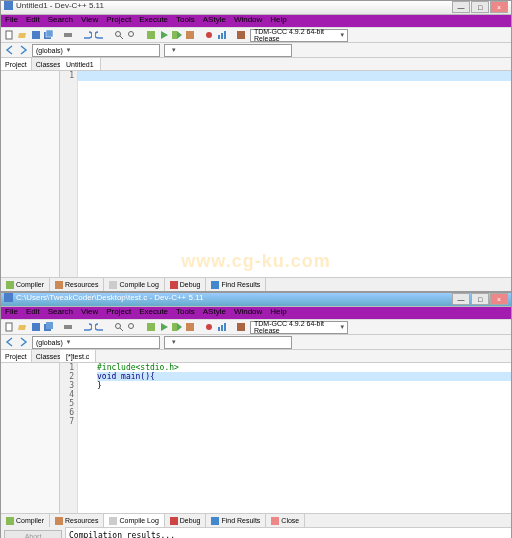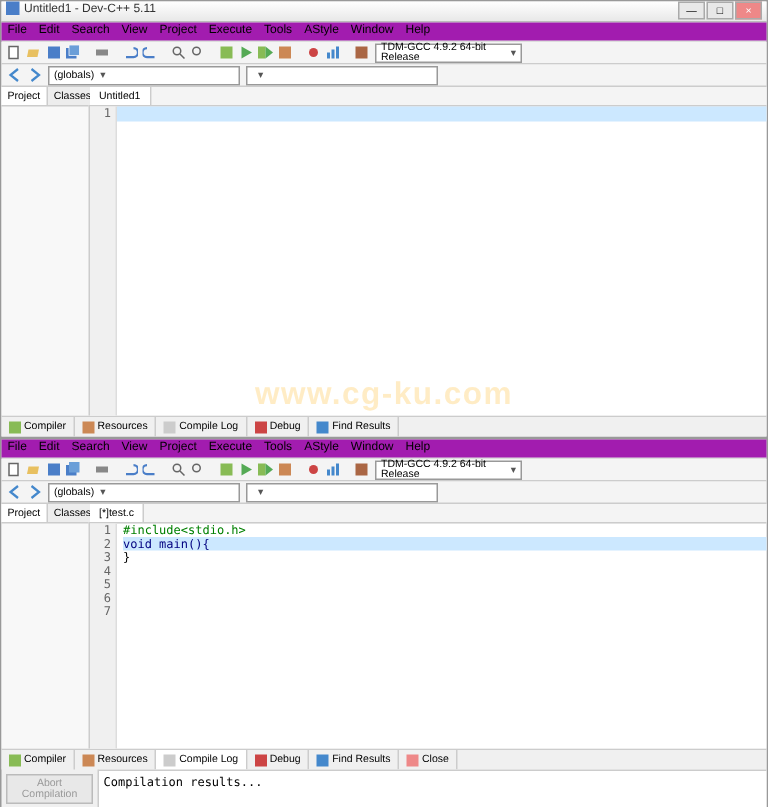--- a/index.html
+++ b/index.html
@@ -21,29 +21,29 @@
 .sidepane{width:58px;background:#f8f8f8;border-right:1px solid #ccc}
 .tabs{display:flex;height:12px;border-bottom:1px solid #ccc}
 .tab{padding:0 4px;font-size:7px;display:flex;align-items:center;border-right:1px solid #ccc;background:#ededed}
 .tab.active{background:#fff}
 .main{display:flex}
 .editor{flex:1;background:#fff}
 .doctabs{height:12px;display:flex;border-bottom:1px solid #ccc;background:#f4f4f4}
 .doctab{padding:0 6px;font-size:7px;display:flex;align-items:center;background:#fff;border-right:1px solid #ccc}
 .gutter{width:14px;background:#f0f0f0;text-align:right;padding-right:3px;color:#666;font-family:Consolas,monospace;font-size:8px;border-right:1px solid #ddd}
 .code{display:flex}
-.codebody{flex:1;font-family:Consolas,monospace;font-size:8px;padding-left:4px}
+.codebody{flex:1;font-family:Consolas,monospace;font-size:8px;padding-left:19px}
 .currentline{background:#cce8ff}
 .pp{color:#008000}
 .kw{color:#000080;font-weight:normal}
 .bottabs{display:flex;height:13px;background:#f0f0f0;border-top:1px solid #ccc}
 .bottabs .bt{padding:0 5px;font-size:7px;display:flex;align-items:center;border-right:1px solid #ccc}
 .bottabs .bt.active{background:#fff}
 .bico{width:8px;height:8px;margin-right:2px}
-.watermark{position:absolute;left:50%;transform:translateX(-50%);font-size:21px;color:rgba(255,220,150,0.55);font-weight:bold;letter-spacing:1px;pointer-events:none}
+.watermark{position:absolute;left:50%;transform:translateX(-50%);font-size:18px;color:rgba(255,220,150,0.55);font-weight:bold;letter-spacing:1px;pointer-events:none}
 .logpane{background:#fff;font-family:Consolas,monospace;font-size:8px;padding:3px;border-top:1px solid #ccc}
 .logside{width:58px;border-right:1px solid #ccc;padding:3px}
 .logside .bbtn{background:#e8e8e8;border:1px solid #bbb;padding:2px 4px;font-size:7px;color:#999;text-align:center;margin-bottom:3px}
 </style>
 </head>
 <body>
 
 <div class="window" style="position:relative">
  <div class="titlebar">
   <div class="ico"></div>
@@ -213,20 +213,29 @@
       </div>
   <div class="bt">
         <div class="bico" style="background:#48c"></div>
         <span>Find Results</span>
       </div>
  </div>
  <div class="watermark" style="top:250px">www.cg-ku.com</div>
 </div>
 
 <div class="window" style="position:relative;margin-top:0">
+ <div class="titlebar" style="background:linear-gradient(#9cf,#6ac)">
+  <div class="ico"></div>
+  <div class="ttl" style="color:#fff">C:\Users\TweakCoder\Desktop\test.c - Dev-C++ 5.11</div>
+  <div class="wbtns">
+   <div class="wbtn">—</div>
+   <div class="wbtn">□</div>
+   <div class="wbtn close">×</div>
+  </div>
+ </div>
  <div class="menubar">
   <span>File</span>
   <span>Edit</span>
   <span>Search</span>
   <span>View</span>
   <span>Project</span>
   <span>Execute</span>
   <span>Tools</span>
   <span>AStyle</span>
   <span>Window</span>

